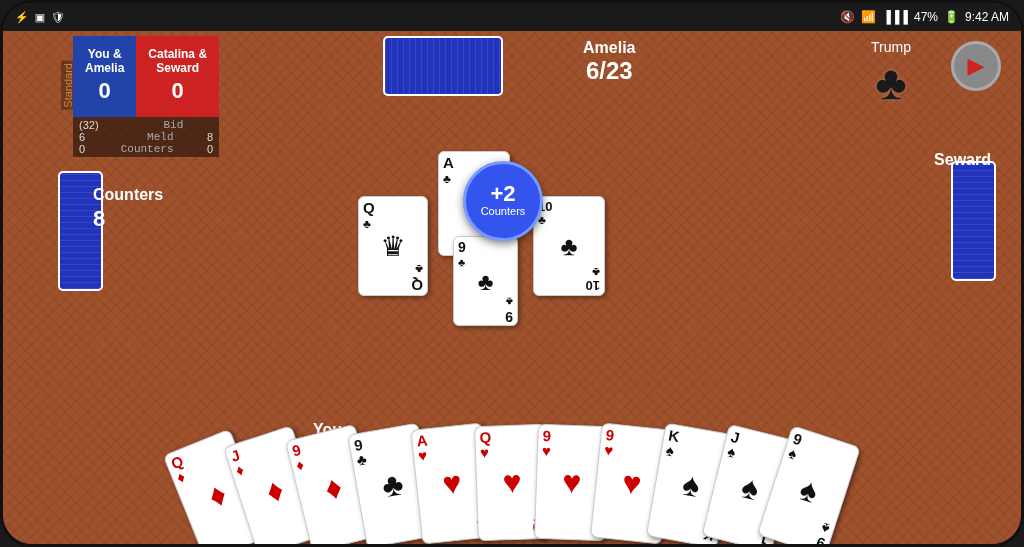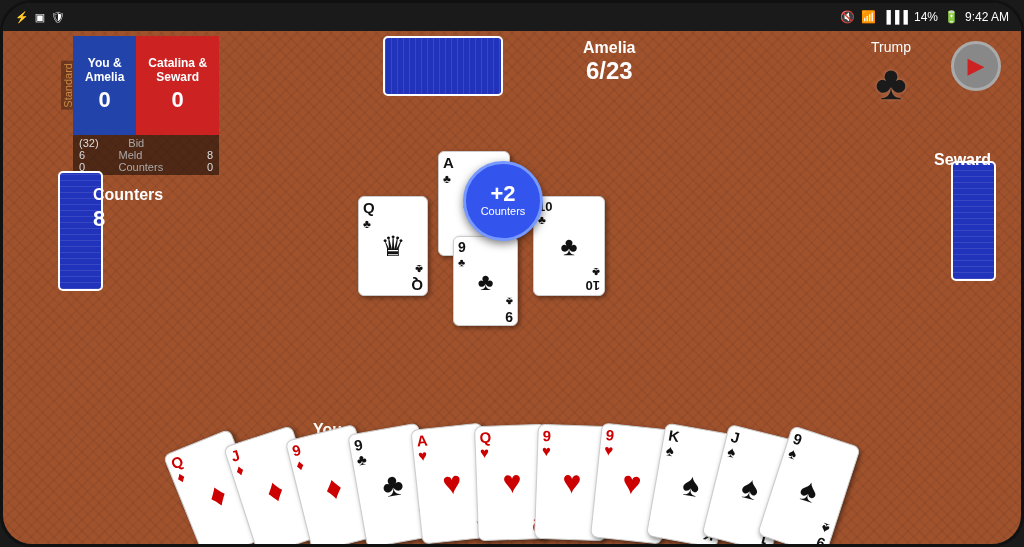--- a/index.html
+++ b/index.html
@@ -82,21 +82,21 @@
       position: absolute;
       top: 5px;
       left: 70px;
       display: flex;
       flex-direction: column;
     }
     .score-teams {
       display: flex;
     }
     .score-team {
-      padding: 20px 12px;
+      padding: 11px 12px;
       text-align: center;
       color: white;
       font-weight: bold;
       font-size: 13px;
     }
     .score-team.blue { background: #2244aa; }
     .score-team.red { background: #cc2222; }
     .score-value {
       font-size: 22px;
       font-weight: bold;
@@ -116,21 +116,22 @@
     .score-detail-row {
       display: flex;
       gap: 4px;
       justify-content: space-between;
       font-size: 11px;
       color: #ddd;
     }
     .detail-label {
       color: #aaa;
       min-width: 55px;
-      text-align: left;
+      text-align: right;
+      font-family: Liberation Mono, monospace;
     }
     
     .standard-label {
       position: absolute;
       top: 30px;
       left: 58px;
       writing-mode: vertical-rl;
       transform: rotate(180deg);
       font-size: 11px;
       color: #cc8844;
@@ -387,21 +388,21 @@
   <div class="status-bar">
     <div class="status-left">
       <span class="status-icon">⚡</span>
       <span class="status-icon">▣</span>
       <span class="status-icon">🛡</span>
     </div>
     <div class="status-right">
       <span style="font-size:12px;">🔇</span>
       <span style="font-size:12px;">📶</span>
       <span style="font-size:12px;">▐▐▐</span>
-      <span>14%</span>
+      <span>47%</span>
       <span>🔋</span>
       <span>9:42 AM</span>
     </div>
   </div>
 
   <div class="game-area">
 
     <div class="standard-label">Standard</div>
 
     <div class="scoreboard">

